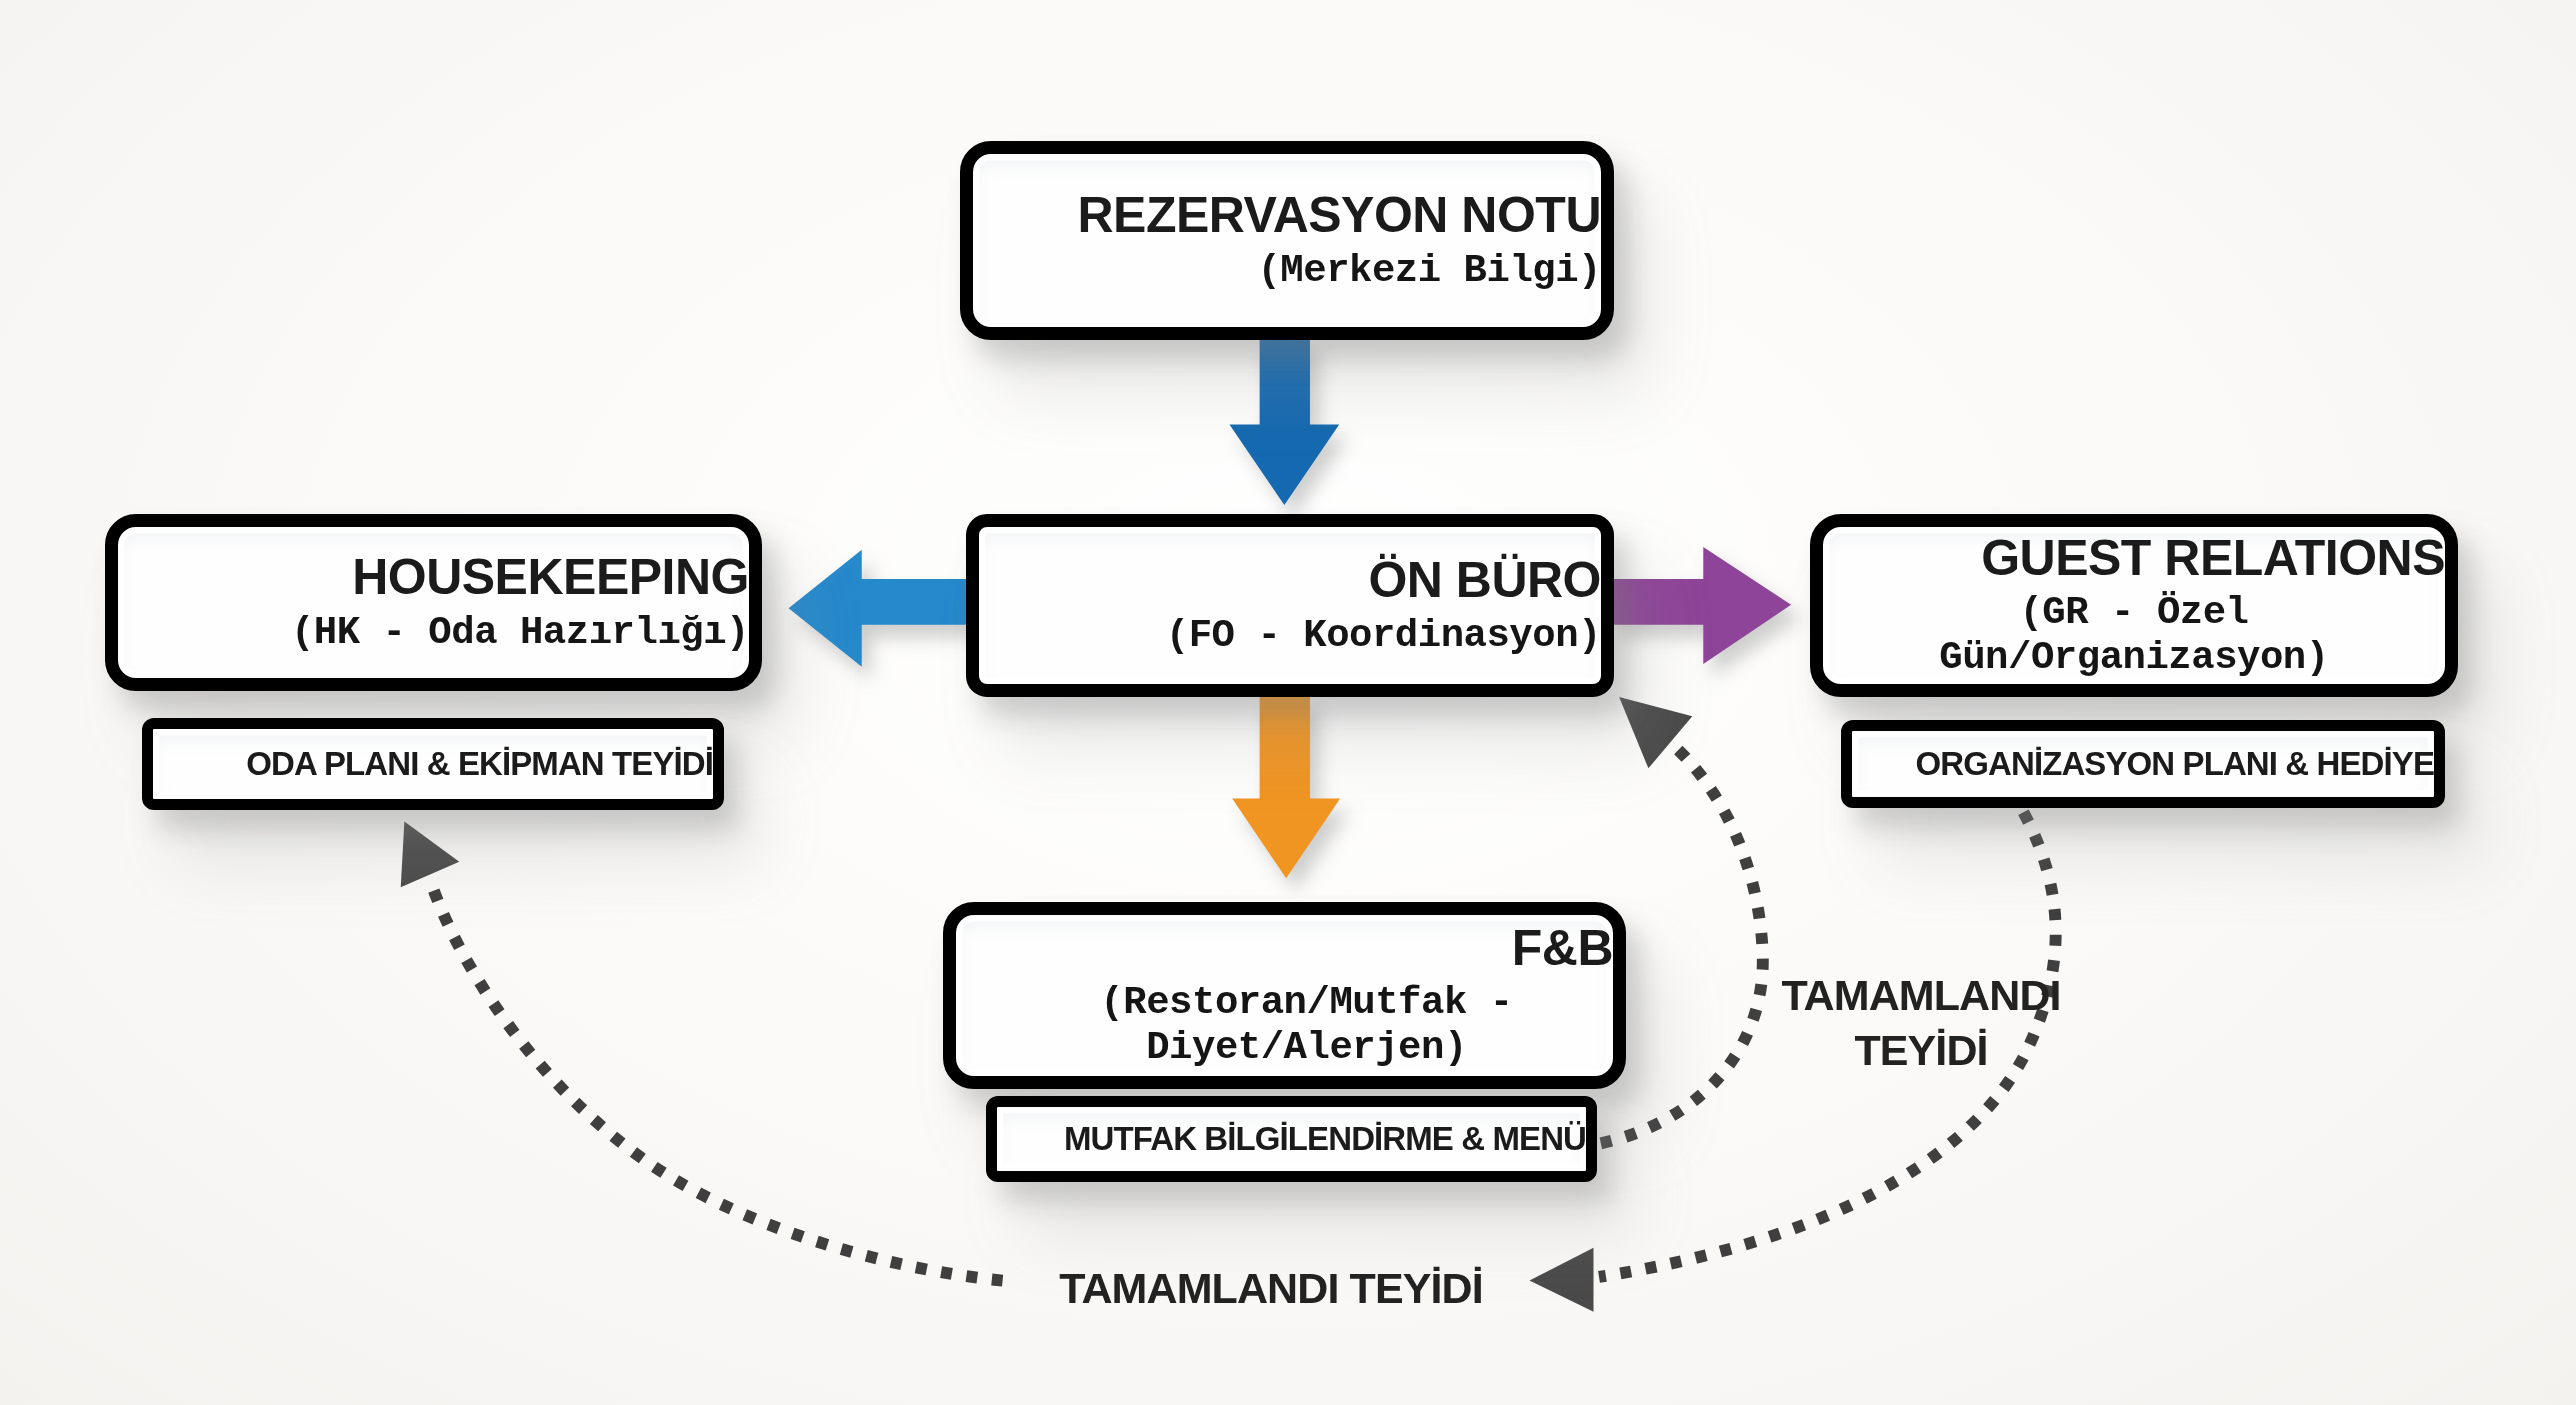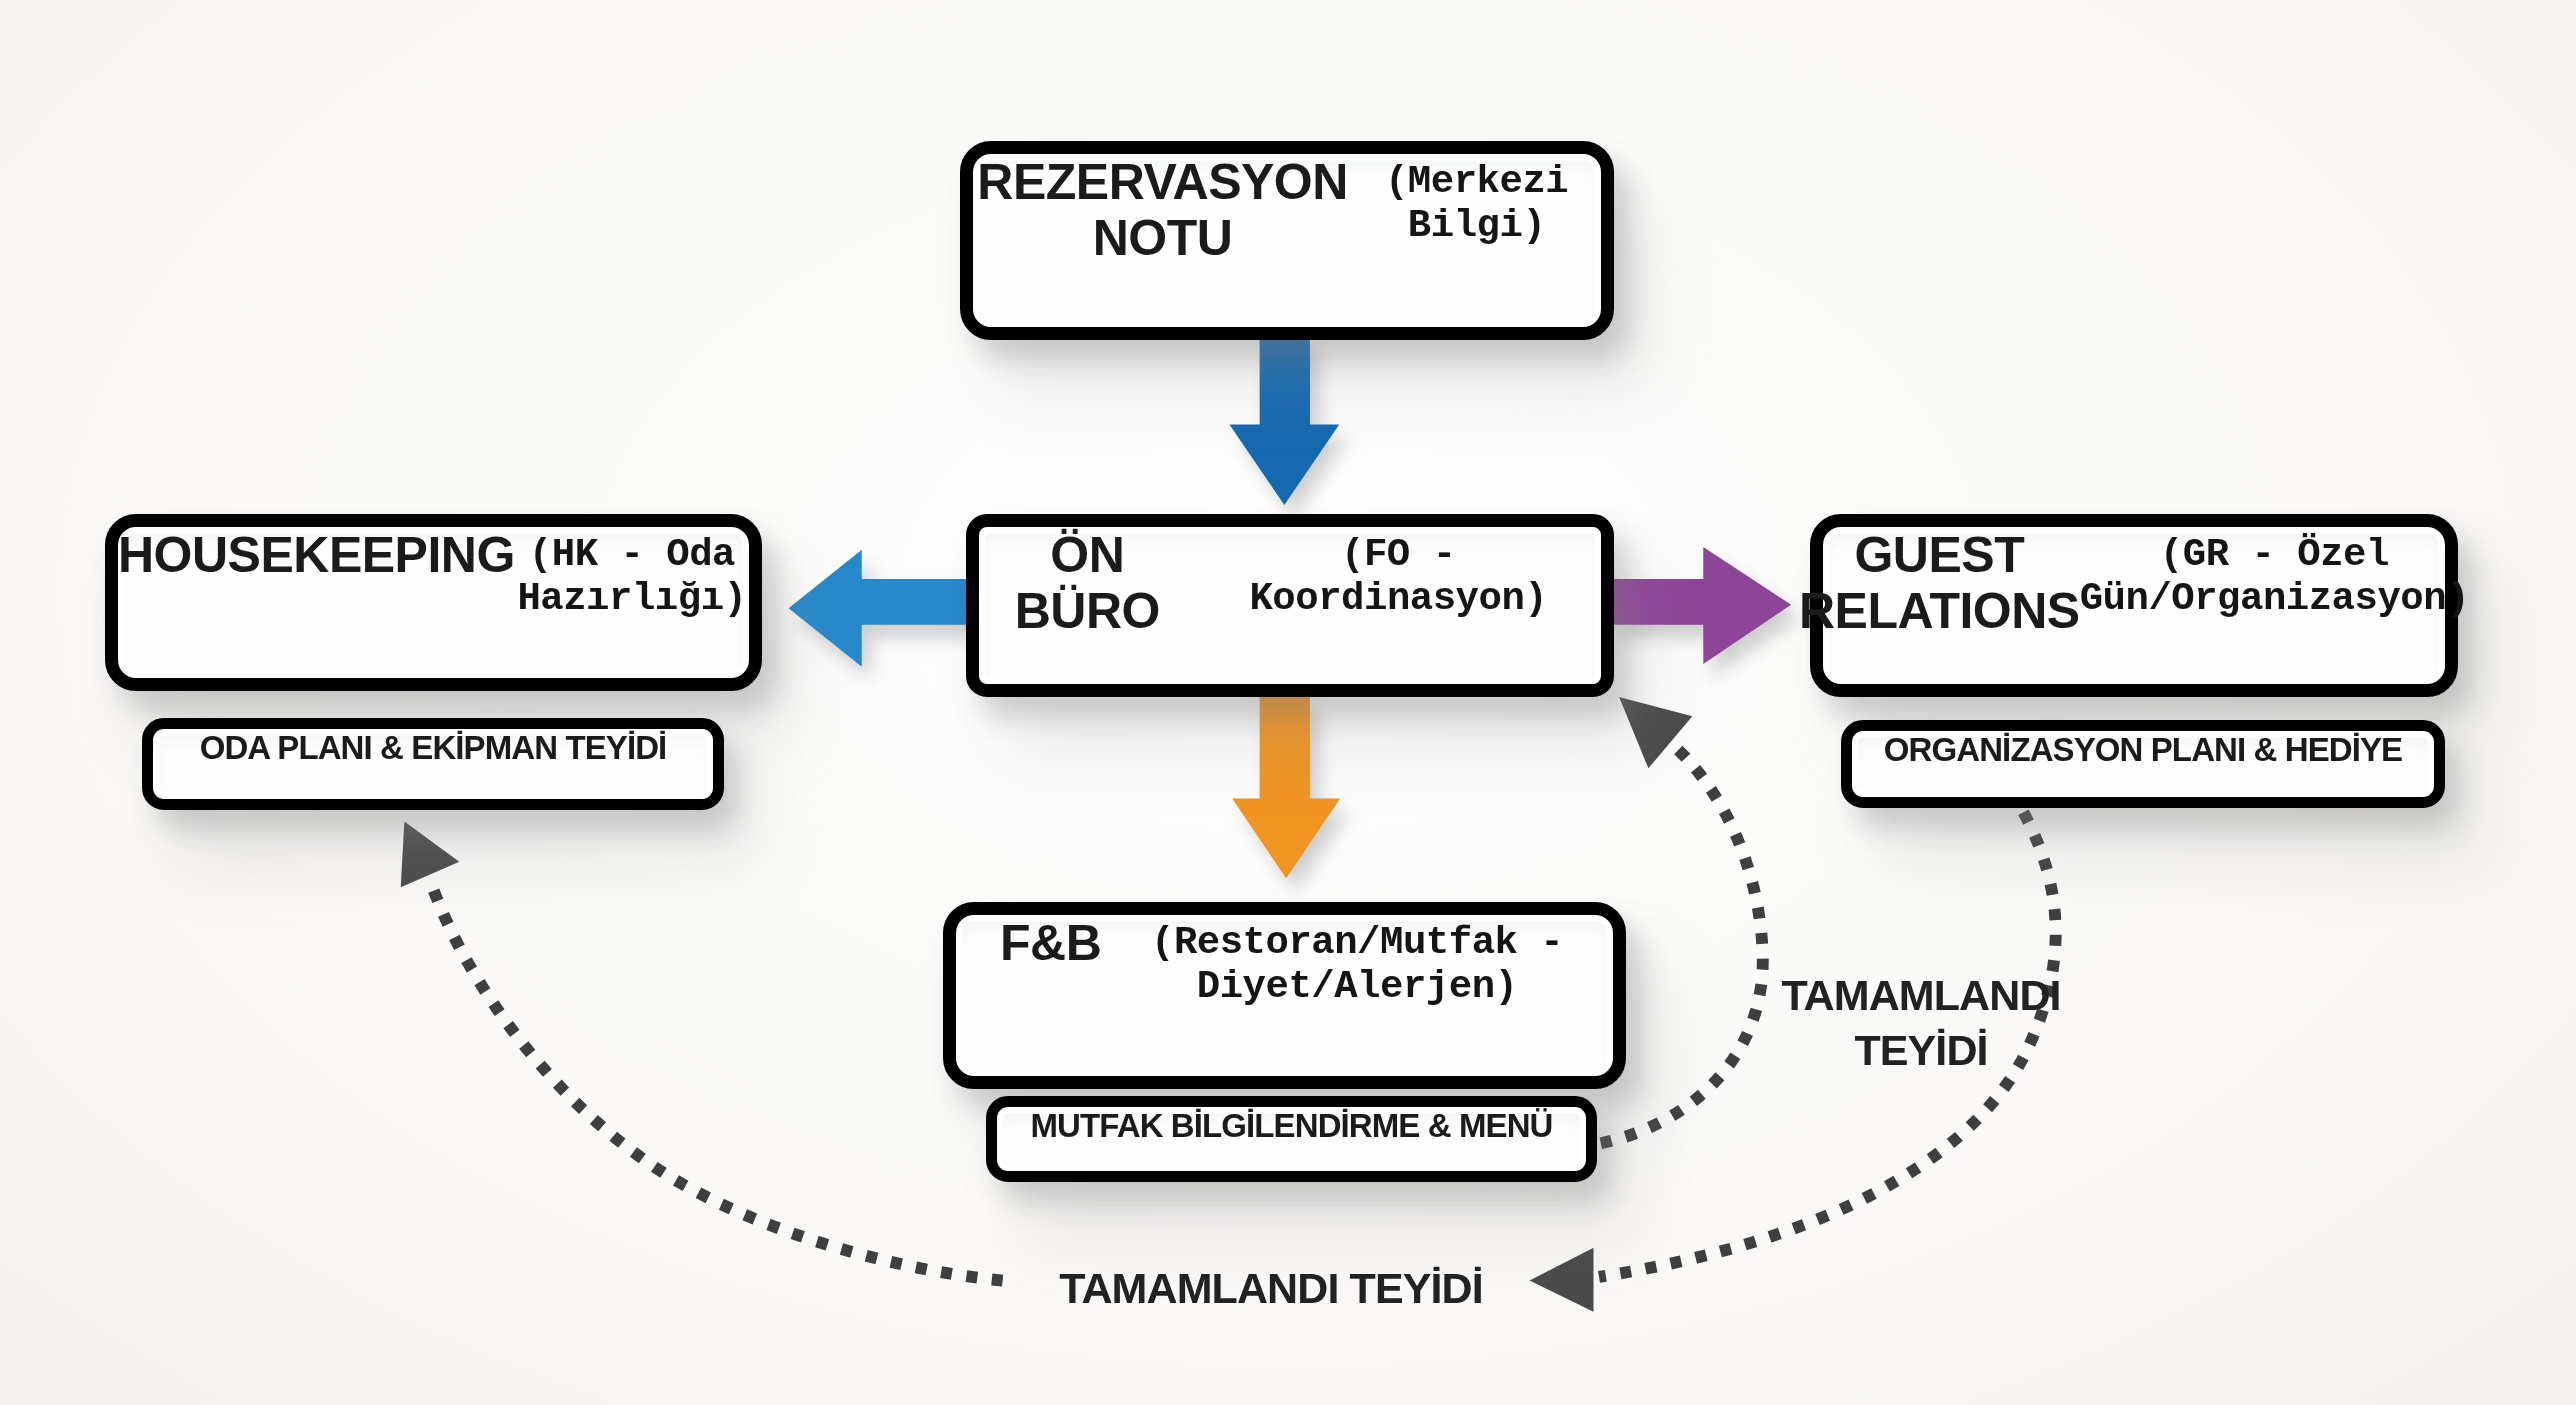--- a/index.html
+++ b/index.html
@@ -8,27 +8,27 @@
     font-family:"Liberation Sans","DejaVu Sans",sans-serif;
     background:#fbfaf8;
   }
   #stage{
     position:relative;width:2576px;height:1405px;
     background:radial-gradient(ellipse at 50% 42%, #ffffff 0%, #faf9f7 55%, #f3f2ef 100%);
   }
   
   .node{
     position:absolute;box-sizing:border-box;background:#fefefe;
-    display:flex;align-items:flex-start;justify-content:center;
+    display:flex;flex-direction:column;align-items:flex-end;justify-content:center;
     text-align:center;
     box-shadow:14.6px 20px 25.6px rgba(120,120,120,.30), 37px 55px 64px rgba(150,150,150,.18),
                inset 0 0 0 6.4px #ffffff, inset 0 9.1px 18.3px rgba(110,130,150,.10);
   }
   .node.big{border-radius:31px;border:13.7px solid;}
-  .node.small{border-radius:22px;border:11px solid;}
+  .node.small{border-radius:12px;border:11px solid;}
   .c-blue-dark{border-color:#1569b0;}
   .c-blue-light{border-color:#2689cb;}
   .c-purple{border-color:#8e4498;}
   .c-orange{border-color:#f09422;}
   .title{
     font-size:50px;font-weight:800;color:#1b1b1b;line-height:1.12;letter-spacing:-0.5px;
   }
   .subtitle{
     font-size:39px;font-weight:600;color:#151515;line-height:1.15;letter-spacing:-0.5px;margin-top:5.5px;font-family:Liberation Mono, monospace;
   }

